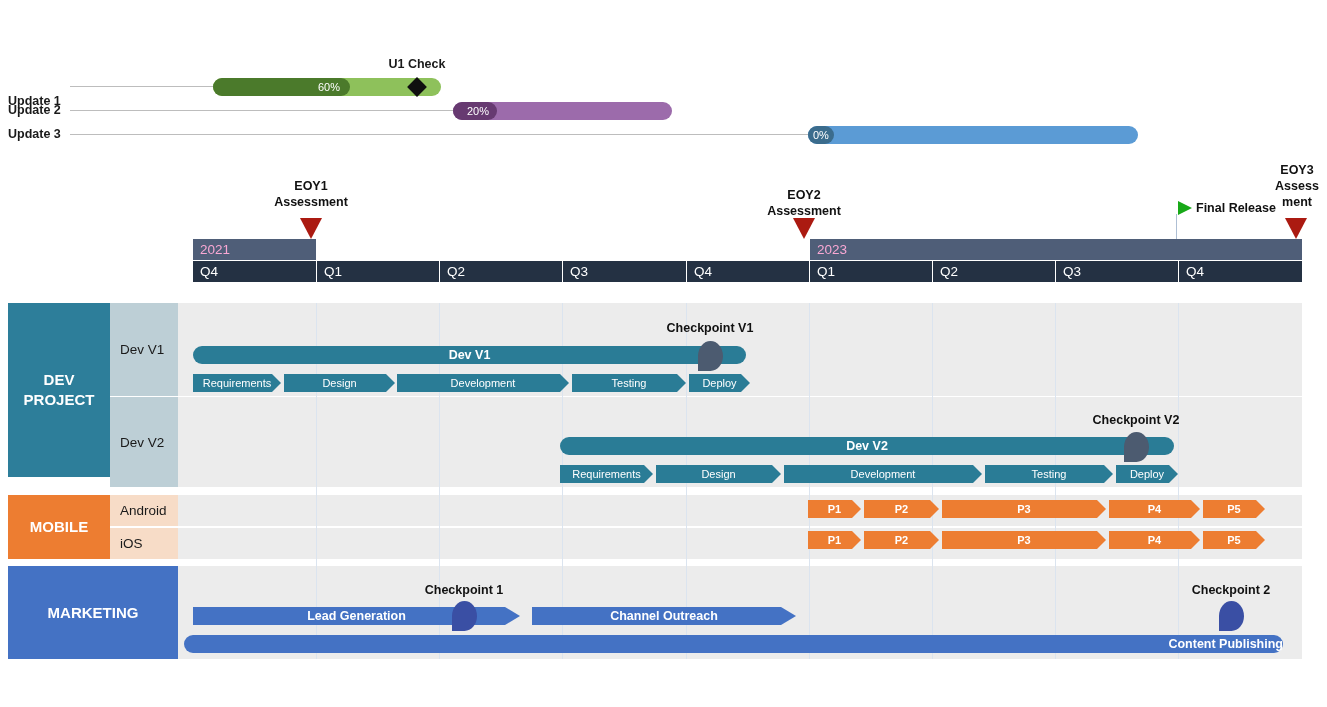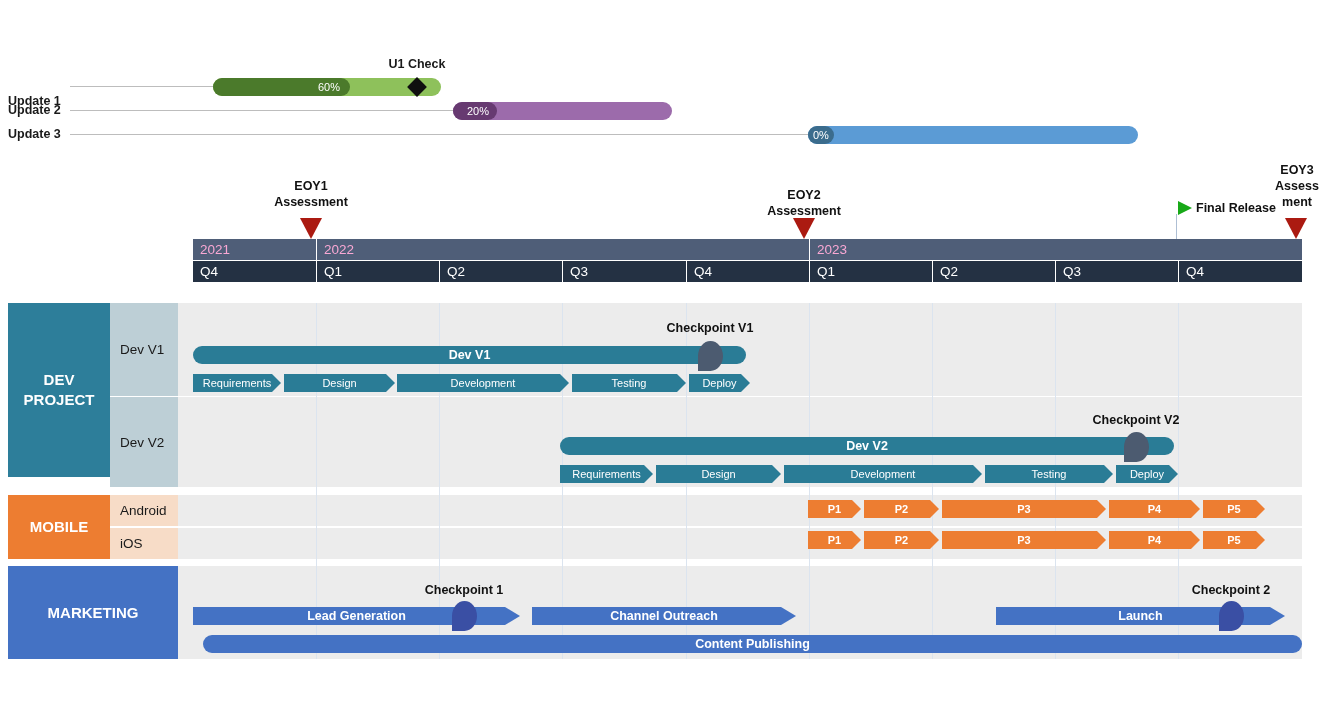--- a/index.html
+++ b/index.html
@@ -86,21 +86,20 @@
   <div class="abs ms-text" style="left:1196px;top:200px;">Final Release</div>
 
   <div class="abs ms-text ctr" style="left:1270px;top:162px;width:54px;">
     <div>EOY3</div>
     <div>Assess</div>
     <div>ment</div>
   </div>
   <div class="abs tri-red" style="left:1285px;top:218px;"></div>
 
   <div class="abs ycell" style="left:193px;width:123px;">2021</div>
-  <div class="abs ycell wsep" style="left:316px;width:493px;">2022</div>
   <div class="abs ycell wsep" style="left:809px;width:493px;">2023</div>
 
   <div class="abs qcell" style="left:193px;width:123px;">Q4</div>
   <div class="abs qcell wsep" style="left:316px;width:123px;">Q1</div>
   <div class="abs qcell wsep" style="left:439px;width:123px;">Q2</div>
   <div class="abs qcell wsep" style="left:562px;width:124px;">Q3</div>
   <div class="abs qcell wsep" style="left:686px;width:123px;">Q4</div>
   <div class="abs qcell wsep" style="left:809px;width:123px;">Q1</div>
   <div class="abs qcell wsep" style="left:932px;width:123px;">Q2</div>
   <div class="abs qcell wsep" style="left:1055px;width:123px;">Q3</div>
@@ -164,20 +163,19 @@
   <div class="abs chev chev-b orange" style="left:864px;top:531px;width:75px;">P2</div>
   <div class="abs chev chev-b orange" style="left:942px;top:531px;width:164px;">P3</div>
   <div class="abs chev chev-b orange" style="left:1109px;top:531px;width:91px;">P4</div>
   <div class="abs chev chev-b orange" style="left:1203px;top:531px;width:62px;">P5</div>
 
   <div class="abs cp-lbl" style="left:404px;top:583px;width:120px;">Checkpoint 1</div>
   <div class="abs cp-lbl" style="left:1171px;top:583px;width:120px;">Checkpoint 2</div>
 
   <div class="abs arrowbar mblue" style="left:193px;top:607px;width:327px;">Lead Generation</div>
   <div class="abs arrowbar mblue" style="left:532px;top:607px;width:264px;">Channel Outreach</div>
-  <div class="abs arrowbar mblue" style="left:996px;top:607px;width:289px;">Launch</div>
 
   <div class="abs pin" style="left:452px;top:601px;background:#3a4fa4;"></div>
   <div class="abs pin" style="left:1219px;top:601px;background:#3a4fa4;"></div>
 
-  <div class="abs gbar mblue" style="left:203px;top:635px;width:1099px;">Content Publishing</div>
+  <div class="abs gbar mblue" style="left:184px;top:635px;width:1099px;text-align:right;">Content Publishing</div>
 
 </div>
 
 </body></html>

